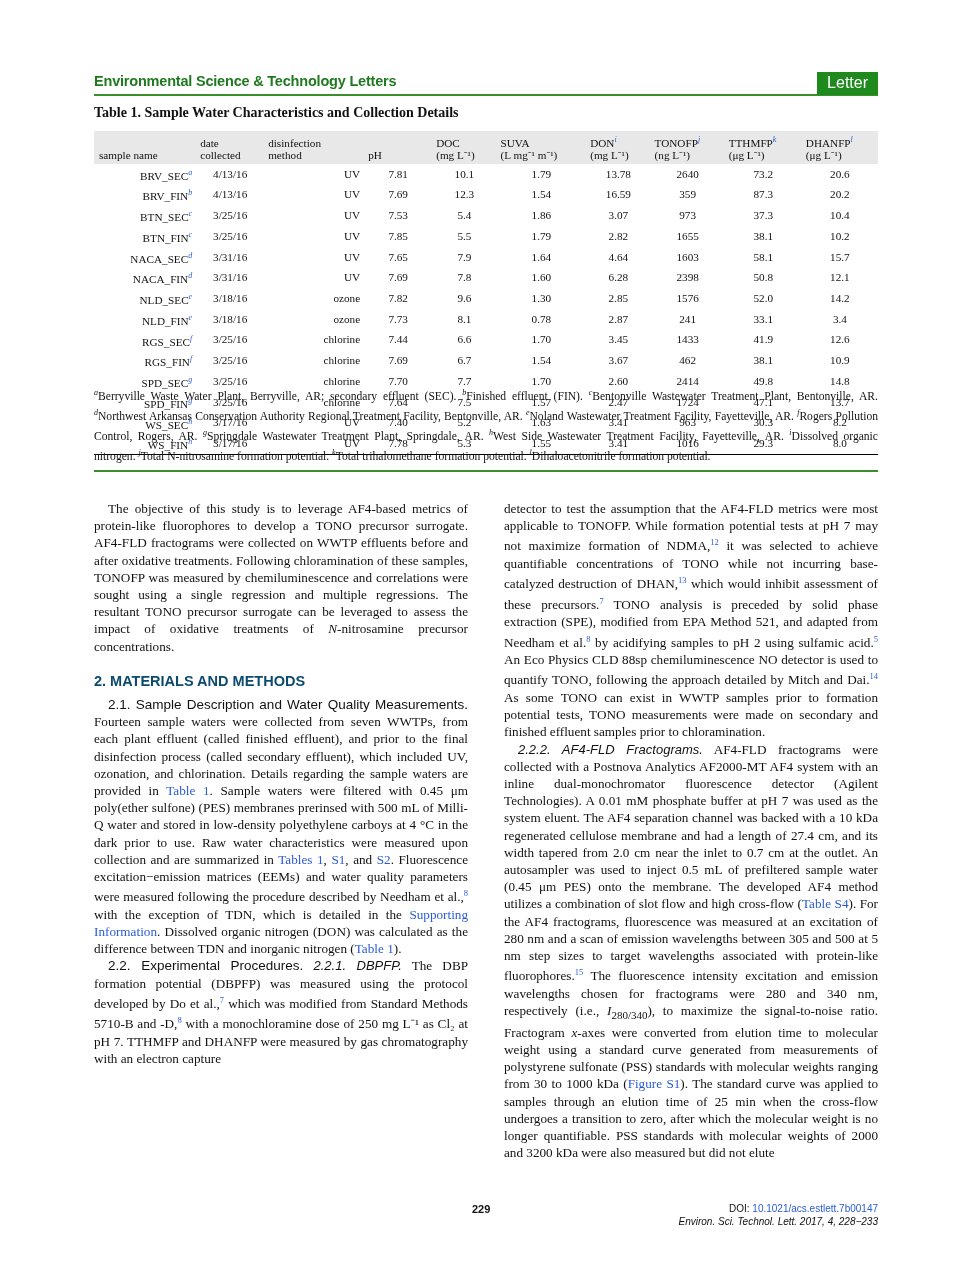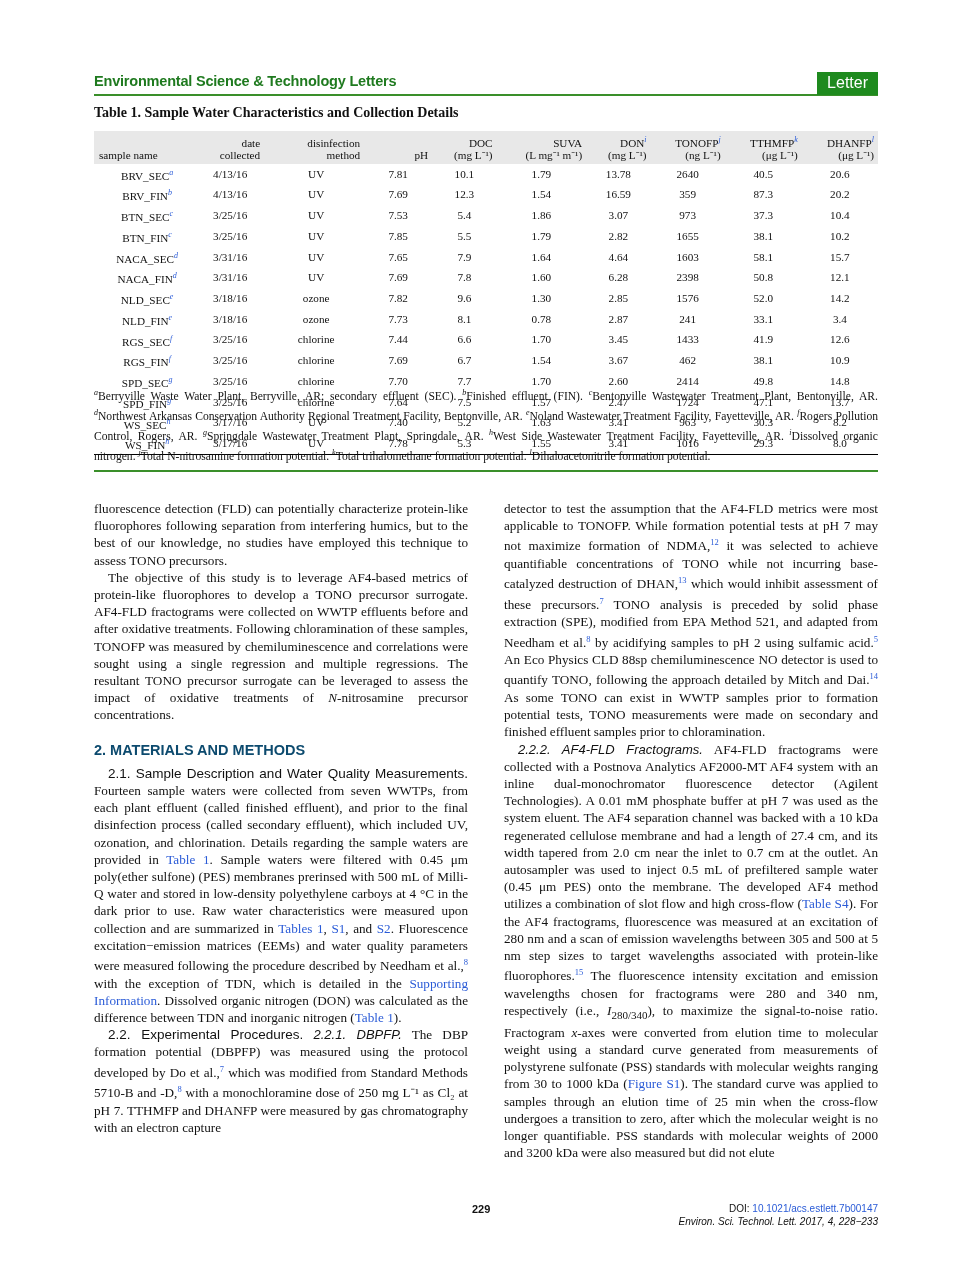--- a/index.html
+++ b/index.html
@@ -4,24 +4,24 @@
 <style>
   html, body { margin:0; padding:0; background:#ffffff; }
   body { width:972px; height:1273px; position:relative; overflow:hidden; font-family:"Liberation Serif", serif; color:#111; }
   .page { position:absolute; left:94px; top:0; width:784px; }
   .running-head { position:absolute; top:72px; left:0; width:784px; height:22px; border-bottom:2px solid #3a8f2a; }
   .journal-name { position:absolute; left:0; top:1px; font-family:"Liberation Sans", sans-serif; font-weight:bold; color:#1f7a1f; font-size:14.5px; letter-spacing:-0.2px; }
   .type-badge { position:absolute; right:0; top:0; background:#1e8a1e; color:#fff; font-family:"Liberation Sans", sans-serif; font-size:16px; padding:2px 10px 3px 10px; }
   .table-title { position:absolute; top:105px; left:0; font-weight:bold; font-size:14px;text-align:center; }
   table.data { position:absolute; top:131px; left:0; width:784px; border-collapse:collapse; font-size:11.2px; }
   table.data thead tr { background:#e8e8e8; }
-  table.data th { font-weight:normal; padding:3px 4px 3px 4px; vertical-align:bottom; line-height:12px; text-align:right; }
+  table.data th { font-weight:normal; padding:3px 4px 3px 4px; vertical-align:bottom; line-height:12px; text-align:left; }
   table.data th.left { text-align:left; padding-left:5px; }
   table.data td { padding:0 4px; height:17px; line-height:17px; text-align:center; }
-  table.data td.left { text-align:center; padding-left:8px; }
+  table.data td.left { text-align:right; padding-left:8px; }
   table.data tbody tr:last-child td { border-bottom:1px solid #000; }
   sup.fn { color:#2a5bd7; font-style:italic; font-size:8px; }
   .col-date { width:60px; } .col-dis { width:92px; } .col-ph { width:60px; }
   .footnotes { position:absolute; top:385px; left:0; width:784px; font-size:11.6px; line-height:16px; text-align:justify; border-bottom:2px solid #3a8f2a; padding-bottom:6px; }
   .footnotes sup { font-style:italic; font-size:8px; }
   .col { position:absolute; top:500px; width:374px; font-size:13.2px; line-height:17.2px; text-align:justify; }
   .col.left { left:0; }
   .col.right { left:410px; }
   .col p { margin:0; }
   .col p.indent { text-indent:14px; }
@@ -65,21 +65,21 @@
     <tbody id="tbody">
         <tr>
           <td class="left"><span>BRV_SEC</span><sup class="fn">a</sup></td>
           <td><span>4/13/16</span></td>
           <td class="left"><span>UV</span></td>
           <td><span>7.81</span></td>
           <td><span>10.1</span></td>
           <td><span>1.79</span></td>
           <td><span>13.78</span></td>
           <td><span>2640</span></td>
-          <td><span>40.5</span></td>
+          <td><span>73.2</span></td>
           <td><span>20.6</span></td>
         </tr>
         <tr>
           <td class="left"><span>BRV_FIN</span><sup class="fn">b</sup></td>
           <td><span>4/13/16</span></td>
           <td class="left"><span>UV</span></td>
           <td><span>7.69</span></td>
           <td><span>12.3</span></td>
           <td><span>1.54</span></td>
           <td><span>16.59</span></td>
@@ -230,21 +230,20 @@
           <td><span>1016</span></td>
           <td><span>29.3</span></td>
           <td><span>8.0</span></td>
         </tr>
       </tbody>
   </table>
 
   <div class="footnotes" id="footnotes"><sup>a</sup><span>Berryville Waste Water Plant, Berryville, AR; secondary effluent (SEC). </span><sup>b</sup><span>Finished effluent (FIN). </span><sup>c</sup><span>Bentonville Wastewater Treatment Plant, Bentonville, AR. </span><sup>d</sup><span>Northwest Arkansas Conservation Authority Regional Treatment Facility, Bentonville, AR. </span><sup>e</sup><span>Noland Wastewater Treatment Facility, Fayetteville, AR. </span><sup>f</sup><span>Rogers Pollution Control, Rogers, AR. </span><sup>g</sup><span>Springdale Wastewater Treatment Plant, Springdale, AR. </span><sup>h</sup><span>West Side Wastewater Treatment Facility, Fayetteville, AR. </span><sup>i</sup><span>Dissolved organic nitrogen. </span><sup>j</sup><span>Total N-nitrosamine formation potential. </span><sup>k</sup><span>Total trihalomethane formation potential. </span><sup>l</sup><span>Dihaloacetonitrile formation potential.</span></div>
 
   <div class="col left">
-    <p><span>fluorescence detection (FLD) can potentially characterize protein-like fluorophores following separation from interfering humics, but to the best of our knowledge, no studies have employed this technique to assess TONO precursors.</span></p>
     <p class="indent"><span>The objective of this study is to leverage AF4-based metrics of protein-like fluorophores to develop a TONO precursor surrogate. AF4-FLD fractograms were collected on WWTP effluents before and after oxidative treatments. Following chloramination of these samples, TONOFP was measured by chemiluminescence and correlations were sought using a single regression and multiple regressions. The resultant TONO precursor surrogate can be leveraged to assess the impact of oxidative treatments of </span><i>N</i><span>-nitrosamine precursor concentrations.</span></p>
 
     <div class="section-head">2. MATERIALS AND METHODS</div>
 
     <p class="indent"><span class="sub-head">2.1. Sample Description and Water Quality Measurements.</span><span> Fourteen sample waters were collected from seven WWTPs, from each plant effluent (called finished effluent), and prior to the final disinfection process (called secondary effluent), which included UV, ozonation, and chlorination. Details regarding the sample waters are provided in </span><a class="xref" href="#">Table 1</a><span>. Sample waters were filtered with 0.45 μm poly(ether sulfone) (PES) membranes prerinsed with 500 mL of Milli-Q water and stored in low-density polyethylene carboys at 4 °C in the dark prior to use. Raw water characteristics were measured upon collection and are summarized in </span><a class="xref" href="#">Tables 1</a><span>, </span><a class="xref" href="#">S1</a><span>, and </span><a class="xref" href="#">S2</a><span>. Fluorescence excitation−emission matrices (EEMs) and water quality parameters were measured following the procedure described by Needham et al.,</span><sup class="ref">8</sup><span> with the exception of TDN, which is detailed in the </span><a class="xref" href="#">Supporting Information</a><span>. Dissolved organic nitrogen (DON) was calculated as the difference between TDN and inorganic nitrogen (</span><a class="xref" href="#">Table 1</a><span>).</span></p>
 
     <p class="indent"><span class="sub-head">2.2. Experimental Procedures.</span> <span class="subsub">2.2.1. DBPFP.</span><span> The DBP formation potential (DBPFP) was measured using the protocol developed by Do et al.,</span><sup class="ref">7</sup><span> which was modified from Standard Methods 5710-B and -D,</span><sup class="ref">8</sup><span> with a monochloramine dose of 250 mg L⁻¹ as Cl₂ at pH 7. TTHMFP and DHANFP were measured by gas chromatography with an electron capture</span></p>
   </div>
 
   <div class="col right">

